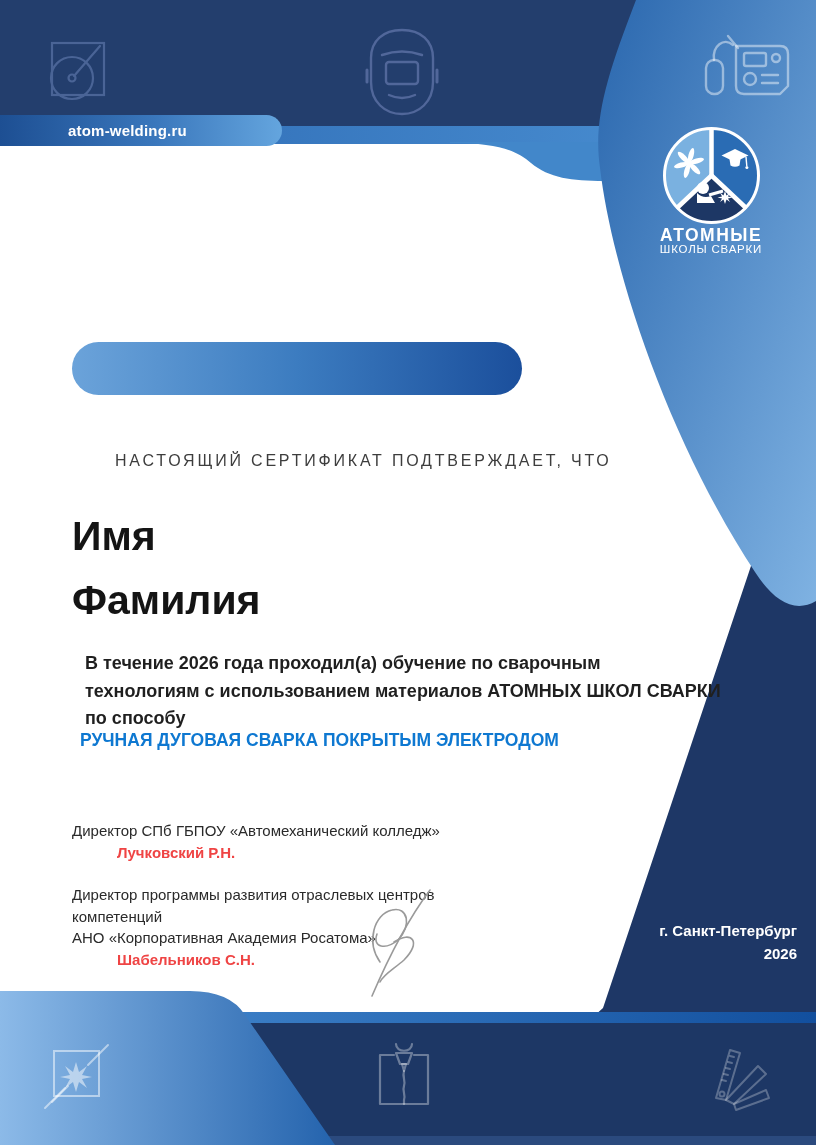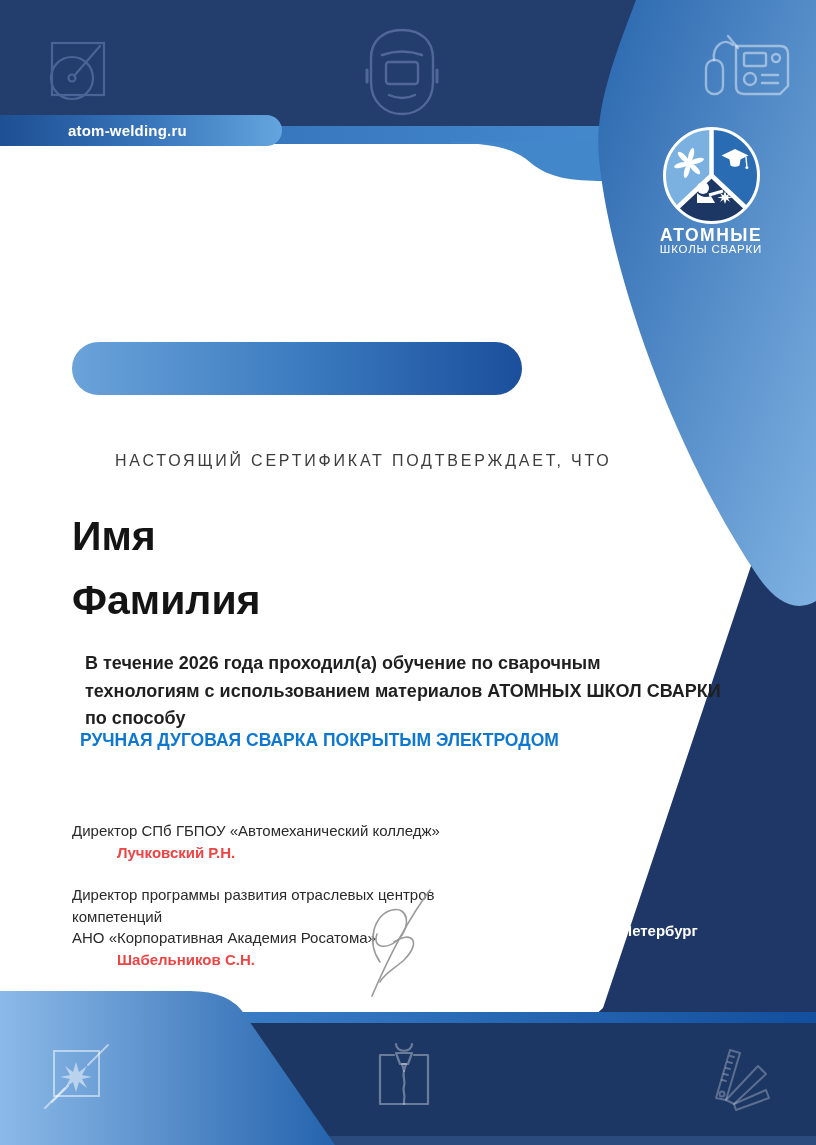--- a/index.html
+++ b/index.html
@@ -32,21 +32,21 @@
 
   .course-line{left:80px;top:730px;font-size:17.5px;font-weight:bold;color:#0e78d1;white-space:nowrap;}
 
   .sign-block{left:72px;font-size:15px;color:#2a2a2a;line-height:21.5px;}
   .sign-1{top:820px;}
   .sign-2{top:884px;}
   .sign-name{font-weight:bold;color:#ef4444;margin-left:45px;}
 
   .signature{left:350px;top:884px;}
 
-  .place-block{left:560px;top:919px;width:237px;color:#ffffff;
+  .place-block{left:560px;top:919px;width:237px;text-align:right;color:#ffffff;
     font-weight:bold;font-size:15px;line-height:23px;}
 
   .logo-circle{left:663px;top:127px;width:97px;height:97px;border-radius:50%;
     border:3px solid #ffffff;box-sizing:border-box;
     background:conic-gradient(#2a6cb4 0deg 132deg,#1d3765 132deg 228deg,#7ab1e0 228deg 360deg);}
   .logo-overlay{left:663px;top:127px;}
   .logo-title{left:611px;top:225px;width:200px;text-align:center;color:#fff;
     font-weight:800;font-size:17.5px;letter-spacing:1.5px;}
   .logo-subtitle{left:611px;top:243px;width:200px;text-align:center;color:#fff;
     font-weight:normal;font-size:11.5px;letter-spacing:.8px;}

